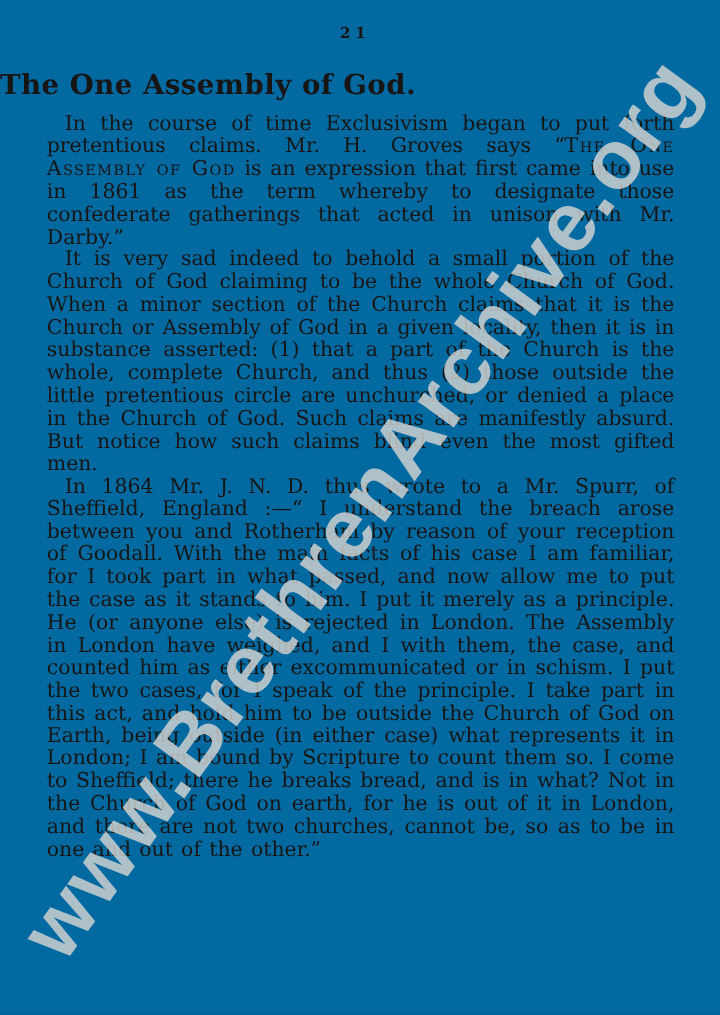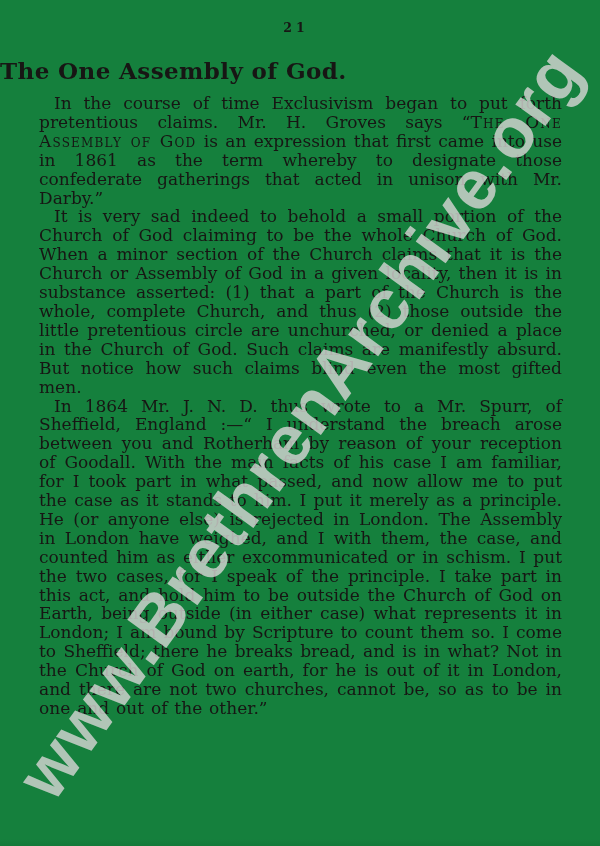--- a/index.html
+++ b/index.html
@@ -5,21 +5,21 @@
   html, body { margin: 0; padding: 0; }
   body {
     width: 600px; height: 846px;
     background: #f4f4f2;
     font-family: "DejaVu Serif", serif;
     overflow: hidden;
   }
   .page {
     position: relative;
     width: 600px; height: 846px;
-    background: #15803d;
+    background: #0369a1;
     color: #171614;
     overflow: hidden;
   }
   
   .page::after {
     content: "";
     position: absolute; left: 0; right: 0; bottom: 0; height: 7px;
     background: linear-gradient(to bottom, rgba(0,0,0,0), rgba(0,0,0,0.06));
     pointer-events: none;
   }

